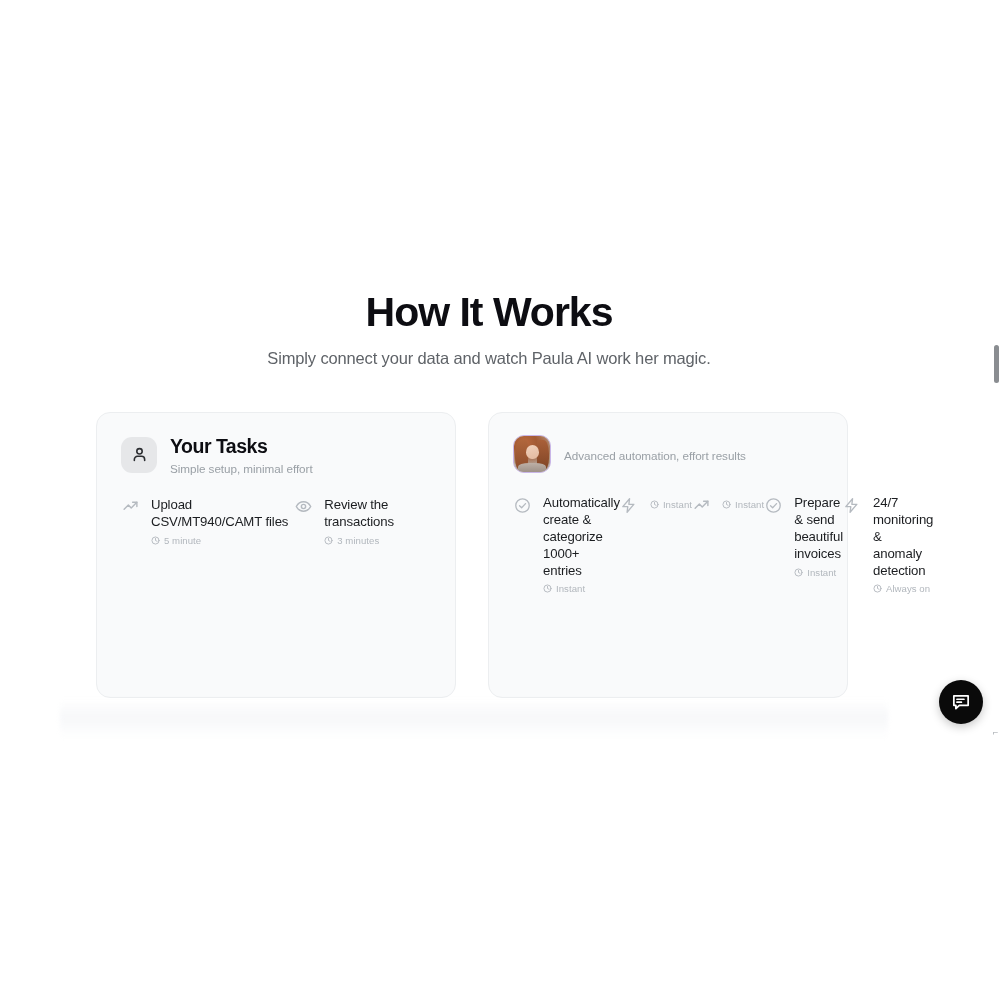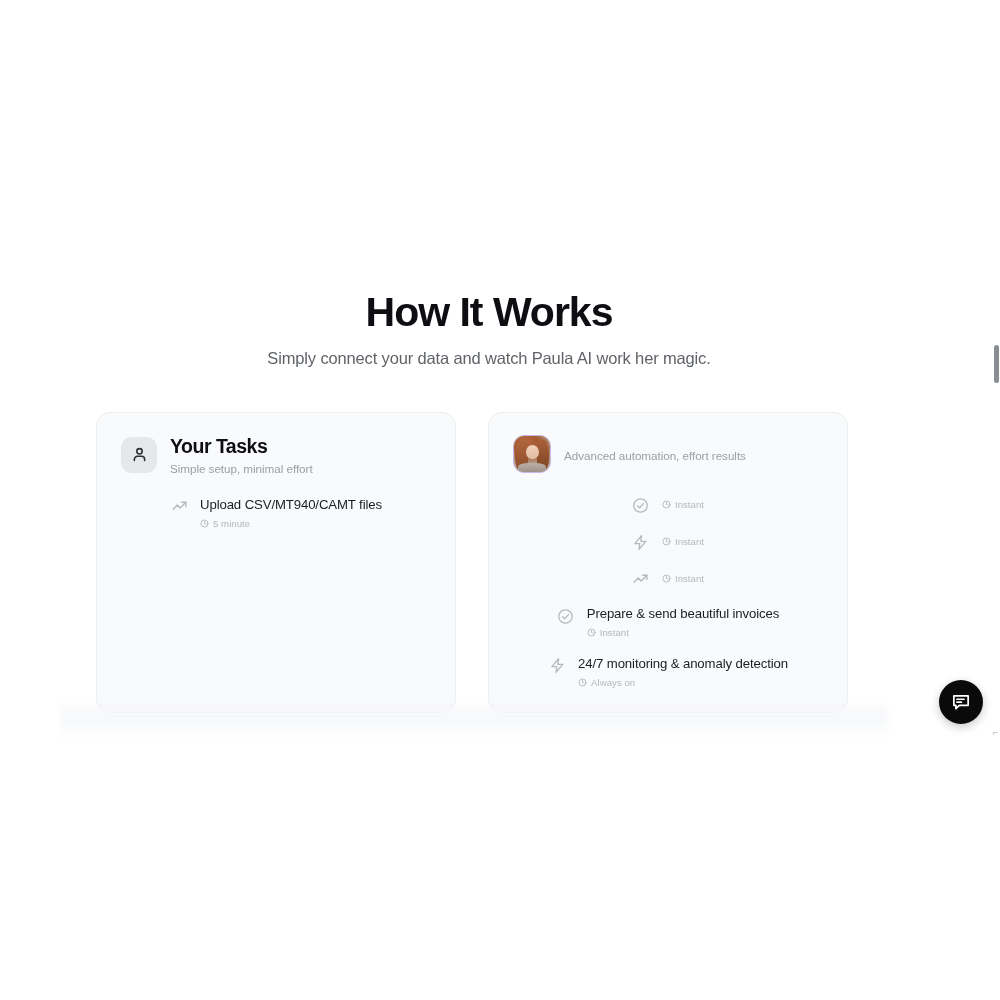--- a/index.html
+++ b/index.html
@@ -152,21 +152,21 @@
 
   .card-subtitle {
     margin-top: 3px;
     font-size: 11.7px;
     font-weight: 400;
     color: #9aa0a6;
     letter-spacing: -0.05px;
   }
 
   
-  .task-list { display: flex; flex-direction: column; align-items: center; }
+  .task-list { display: flex; flex-direction: row; }
 
   .task-item {
     display: flex;
     align-items: flex-start;
     gap: 12px;
     padding: 0 0 18px 0;
   }
   .task-item:last-child { padding-bottom: 0; }
 
   .task-icon {
@@ -302,20 +302,38 @@
             <span class="task-meta">
               <svg width="9" height="9" viewBox="0 0 24 24" fill="none" stroke="currentColor" stroke-width="2.4" stroke-linecap="round" stroke-linejoin="round">
                 <circle cx="12" cy="12" r="9.5"></circle>
                 <polyline points="12 6.5 12 12 16 14"></polyline>
               </svg>
               <span>5 minute</span>
             </span>
           </span>
         </div>
 
+        <div class="task-item">
+          <span class="task-icon">
+            <svg width="17" height="17" viewBox="0 0 24 24" fill="none" stroke="currentColor" stroke-width="2" stroke-linecap="round" stroke-linejoin="round">
+              <path d="M1.8 12S5.6 5.4 12 5.4 22.2 12 22.2 12 18.4 18.6 12 18.6 1.8 12 1.8 12z"></path>
+              <circle cx="12" cy="12" r="3"></circle>
+            </svg>
+          </span>
+          <span class="task-body">
+            <span class="task-label">Review the transactions</span>
+            <span class="task-meta">
+              <svg width="9" height="9" viewBox="0 0 24 24" fill="none" stroke="currentColor" stroke-width="2.4" stroke-linecap="round" stroke-linejoin="round">
+                <circle cx="12" cy="12" r="9.5"></circle>
+                <polyline points="12 6.5 12 12 16 14"></polyline>
+              </svg>
+              <span>3 minutes</span>
+            </span>
+          </span>
+        </div>
 
       </div>
     </div>
 
     <div class="card right">
       <div class="card-head">
         <div class="avatar-photo">
           <span class="bg"></span>
           <span class="hair-l"></span>
           <span class="hair-r"></span>
@@ -330,20 +348,21 @@
       <div class="task-list">
 
         <div class="task-item">
           <span class="task-icon">
             <svg width="17" height="17" viewBox="0 0 24 24" fill="none" stroke="currentColor" stroke-width="1.8" stroke-linecap="round" stroke-linejoin="round">
               <circle cx="12" cy="12" r="9.5"></circle>
               <polyline points="7.8 12.3 10.8 15.2 16.3 9.3"></polyline>
             </svg>
           </span>
           <span class="task-body">
+            <span class="task-label">Automatically create &amp; categorize 1000+ entries</span>
             <span class="task-meta">
               <svg width="9" height="9" viewBox="0 0 24 24" fill="none" stroke="currentColor" stroke-width="2.4" stroke-linecap="round" stroke-linejoin="round">
                 <circle cx="12" cy="12" r="9.5"></circle>
                 <polyline points="12 6.5 12 12 16 14"></polyline>
               </svg>
               <span>Instant</span>
             </span>
           </span>
         </div>
 

